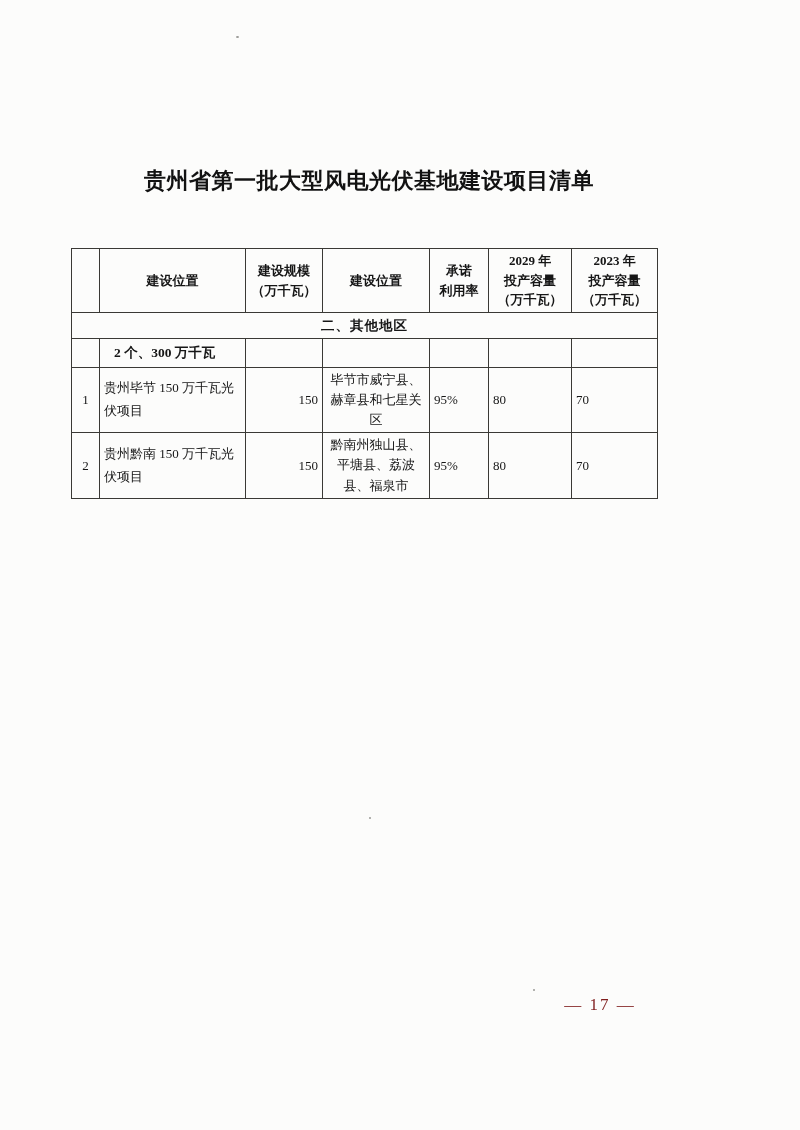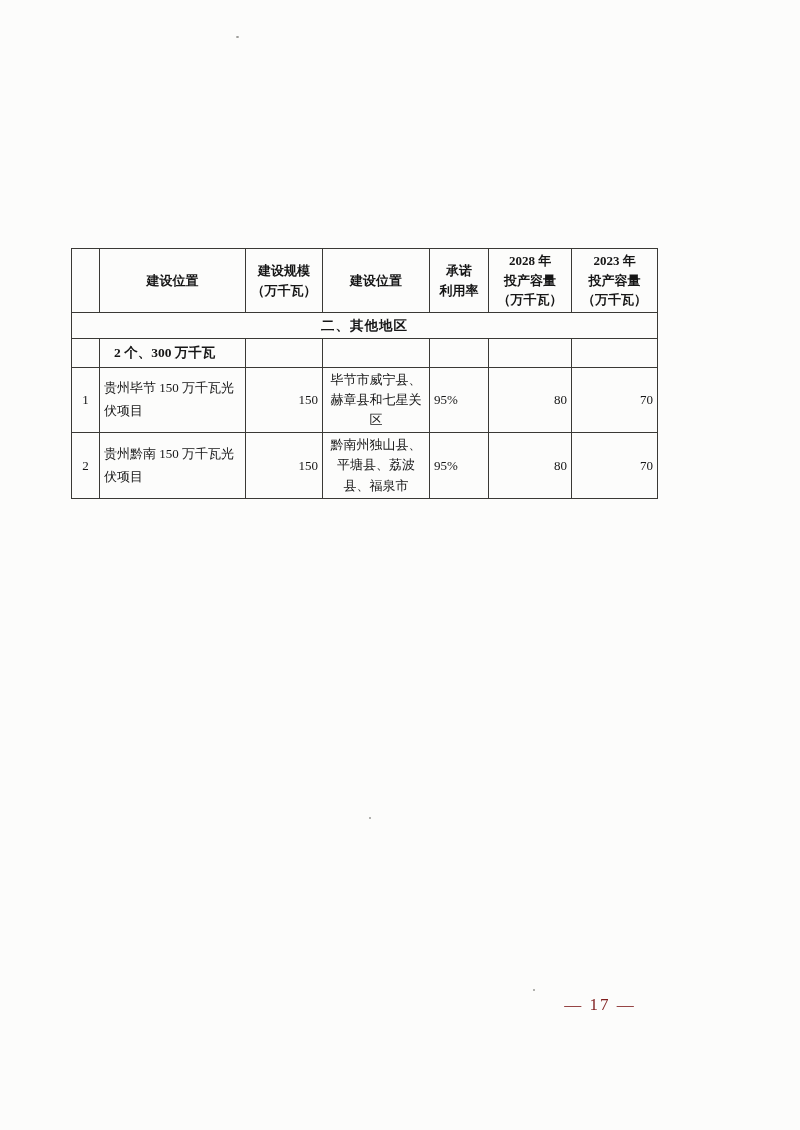--- a/index.html
+++ b/index.html
@@ -63,21 +63,21 @@
     padding-left: 14px;
     font-size: 13.5px;
   }
   tr.data-row-1 td { height: 64px; }
   tr.data-row-2 td { height: 66px; }
   .cell-no     { text-align: center; }
   .cell-name   { text-align: left; padding: 4px 5px 4px 8px; line-height: 1.75; margin-top: 17px; }
   .cell-scale  { text-align: right; }
   .cell-loc    { text-align: center; padding: 4px 3px 4px 7px; line-height: 1.55; }
   .cell-rate   { text-align: left; }
-  .cell-cap    { text-align: right; }
+  .cell-cap    { text-align: left; }
   .page-number {
     position: absolute;
     top: 995px;
     left: 520px;
     width: 160px;
     text-align: center;
     font-size: 17px;
     letter-spacing: 2px;
     color: #7f1d1d;
   }
@@ -89,41 +89,42 @@
 </style>
 </head>
 <body>
 
 <div class="page">
 
   <div class="speck s1"></div>
   <div class="speck s2"></div>
   <div class="speck s3"></div>
 
+  <h1 class="title">贵州省第一批大型风电光伏基地建设项目清单</h1>
 
   <table class="proj-table">
     <colgroup>
       <col style="width:28px">
       <col style="width:146px">
       <col style="width:77px">
       <col style="width:107px">
       <col style="width:59px">
       <col style="width:83px">
       <col style="width:86px">
     </colgroup>
     <tbody>
       <tr class="header-row">
         <th></th>
         <th>建设位置</th>
         <th>建设规模
 （万千瓦）</th>
         <th>建设位置</th>
         <th>承诺
 利用率</th>
-        <th>2028 年
+        <th>2029 年
 投产容量
 （万千瓦）</th>
         <th>2023 年
 投产容量
 （万千瓦）</th>
       </tr>
 
       <tr class="section-row">
         <td colspan="7">二、其他地区</td>
       </tr>

